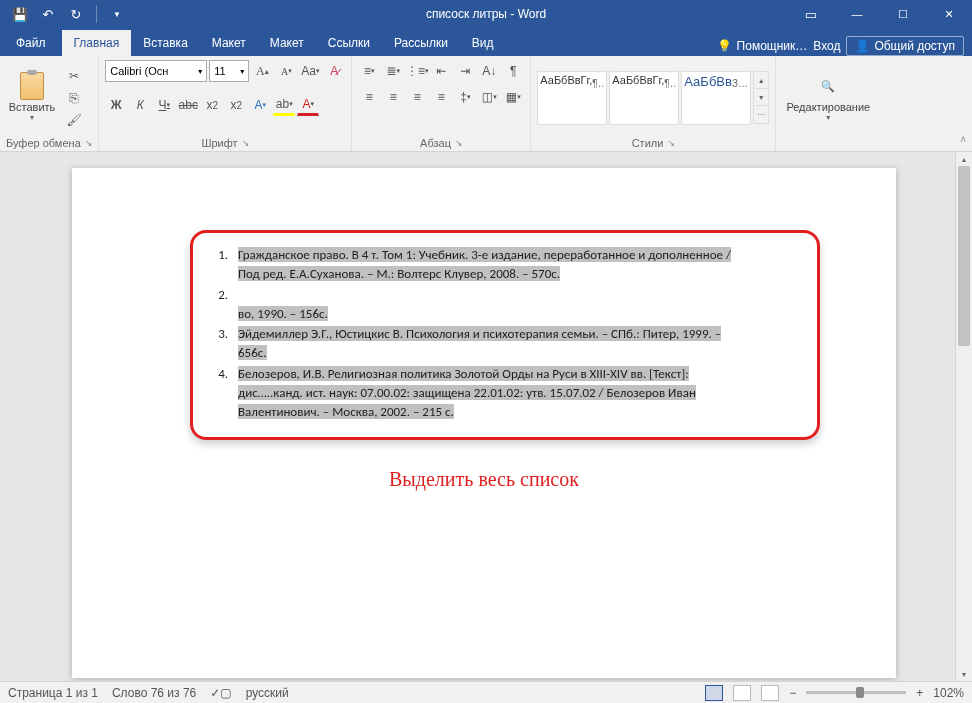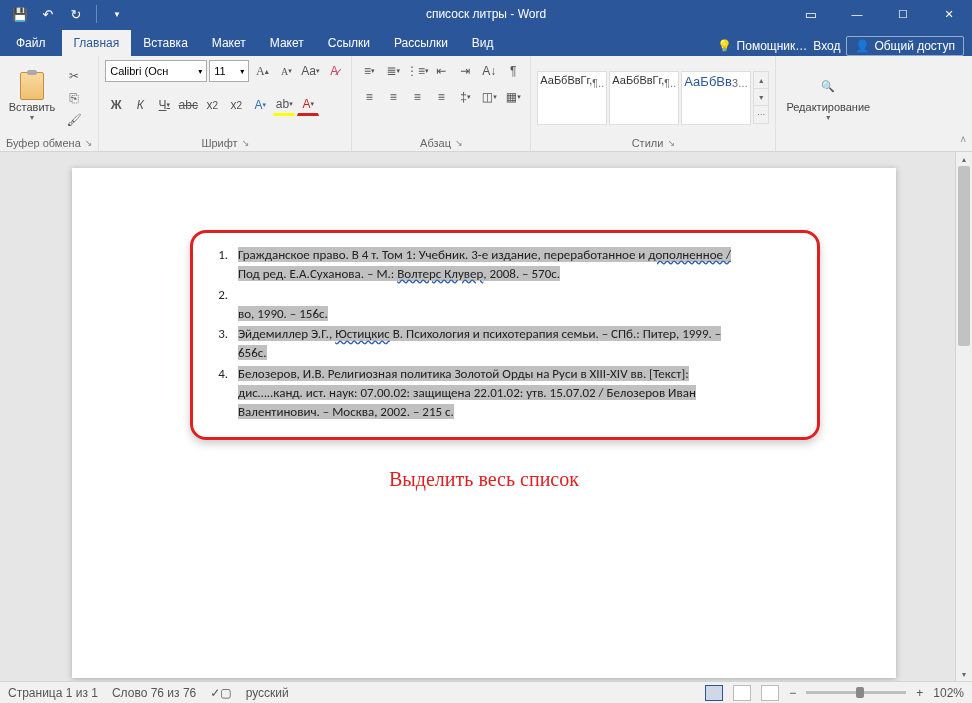--- a/index.html
+++ b/index.html
@@ -170,21 +170,21 @@
   width: 590px;
   font-family: Calibri, sans-serif;
   font-size: 13px;
   line-height: 1.45;
   color: #222;
 }
 .list-area .item { display: flex; margin-bottom: 2px; }
 .list-area .num { width: 26px; flex-shrink: 0; text-align: right; padding-right: 10px; }
 .list-area .txt { flex: 1; }
 .sel { background: #c0c0c0; }
-.proof-blue { text-decoration: underline; text-decoration-color: #2a5db0; text-decoration-style: wavy; }
+.proof-blue { text-decoration-color: #2a5db0; text-decoration-style: wavy; }
 .proof-red { text-decoration-color: #d04040; text-decoration-style: wavy; }
 
 .caption {
   position: absolute;
   left: 0; right: 0;
   top: 300px;
   text-align: center;
   font-family: Georgia, serif;
   font-size: 20px;
   color: #e02020;

